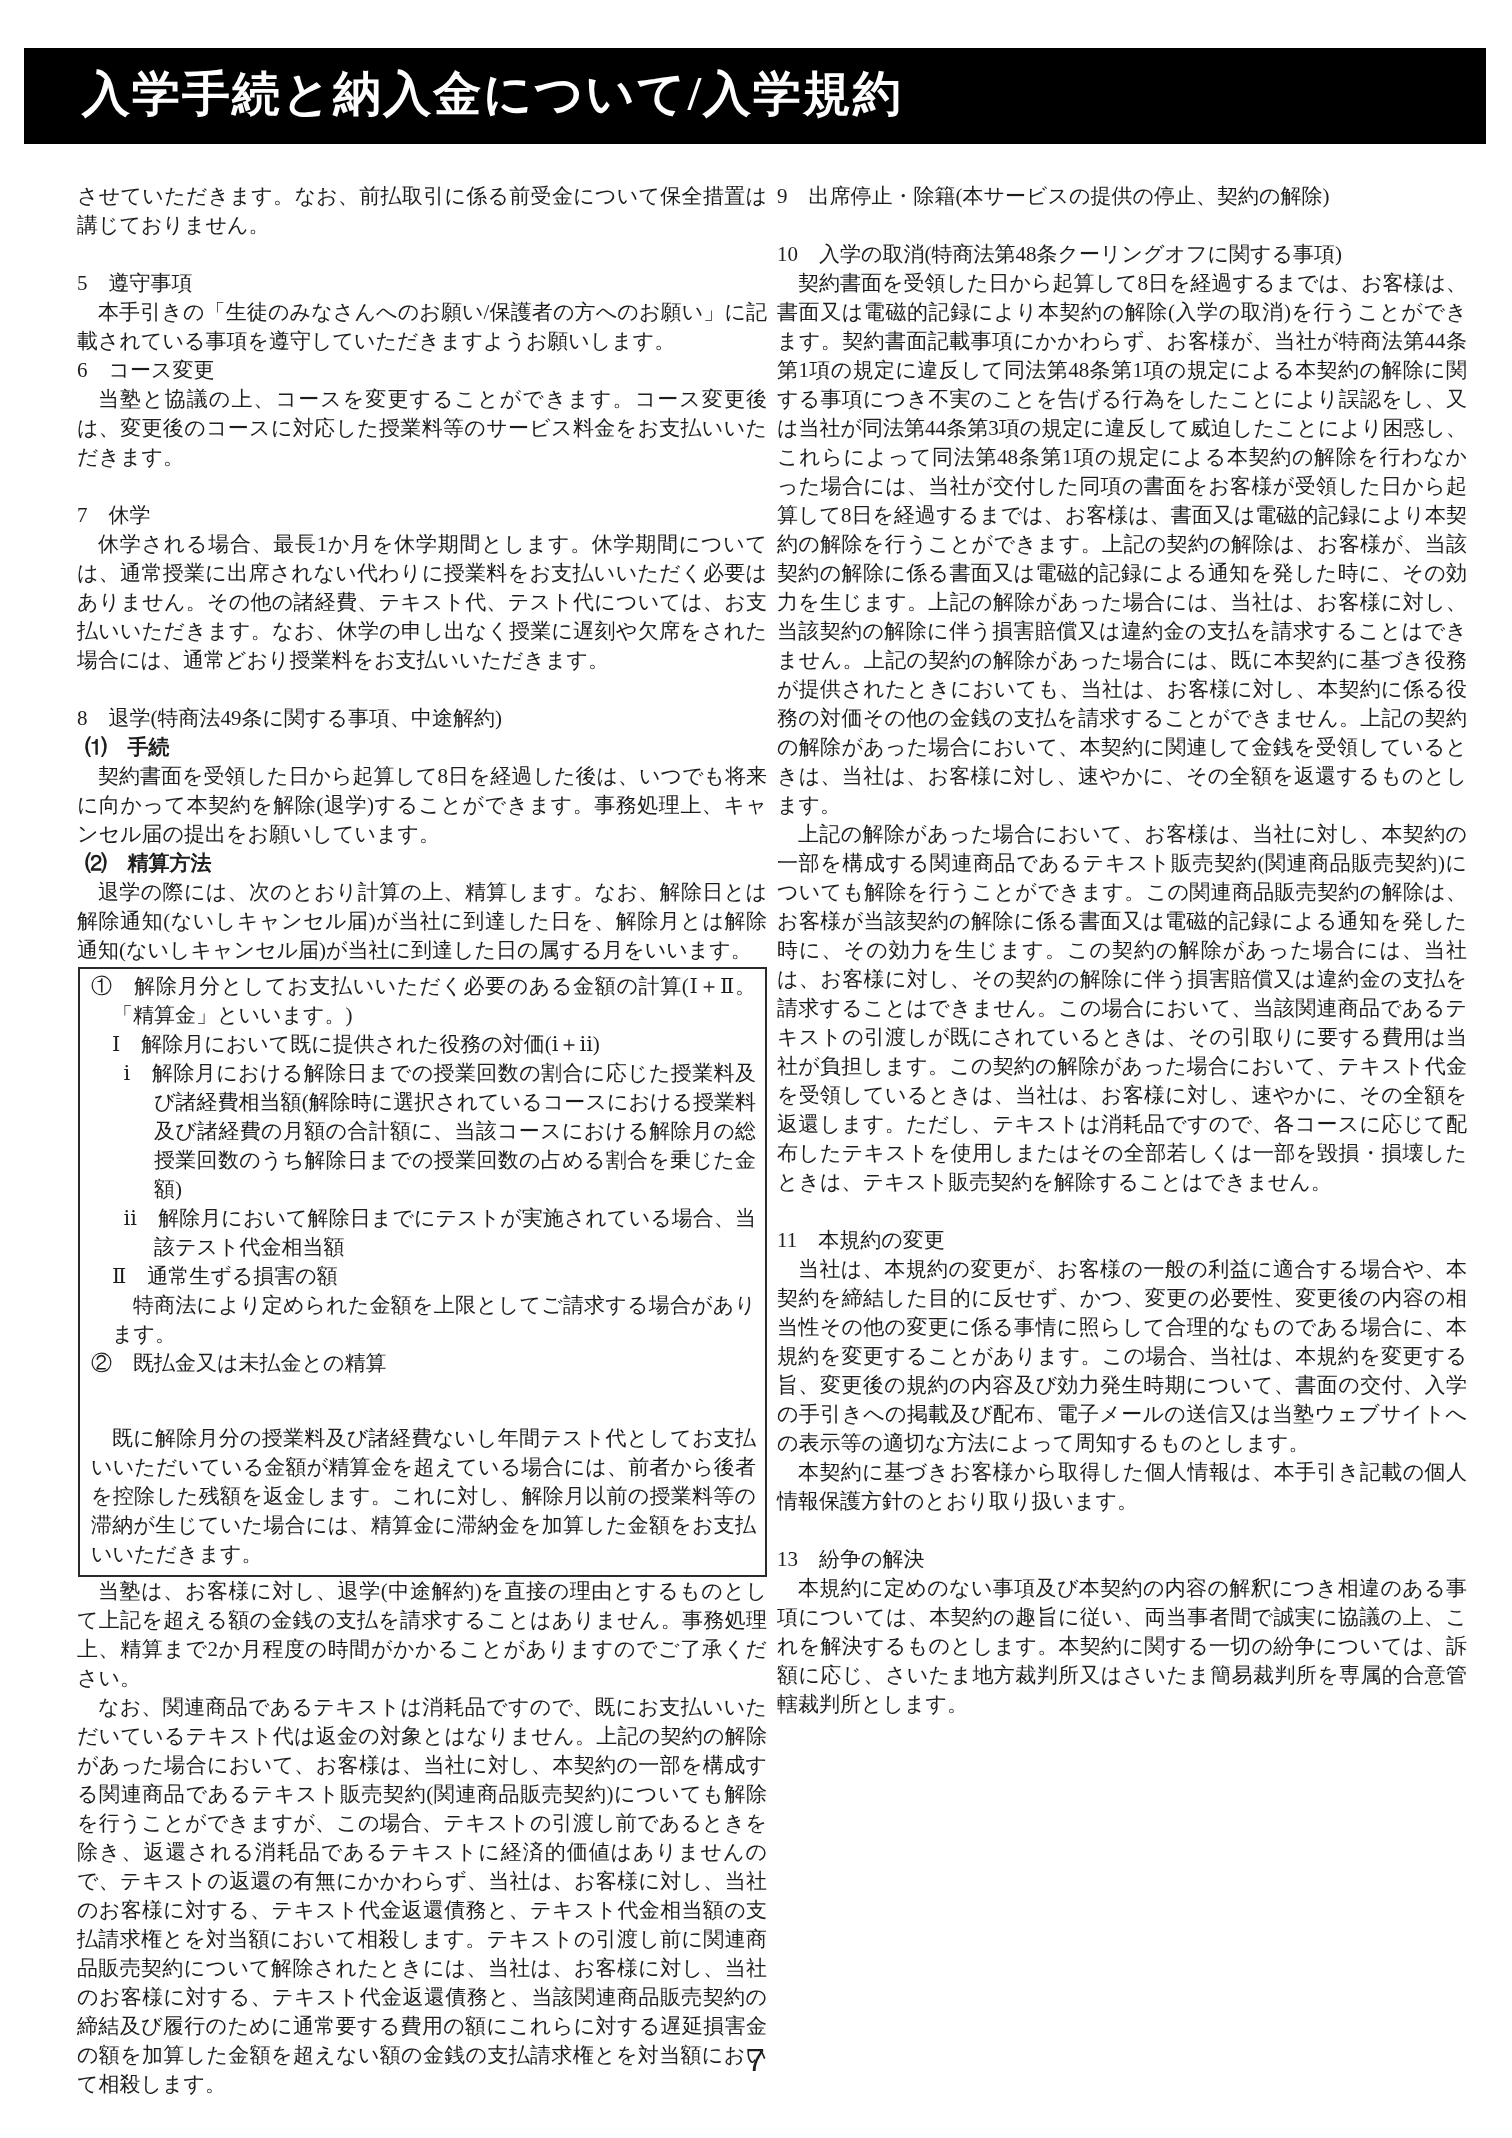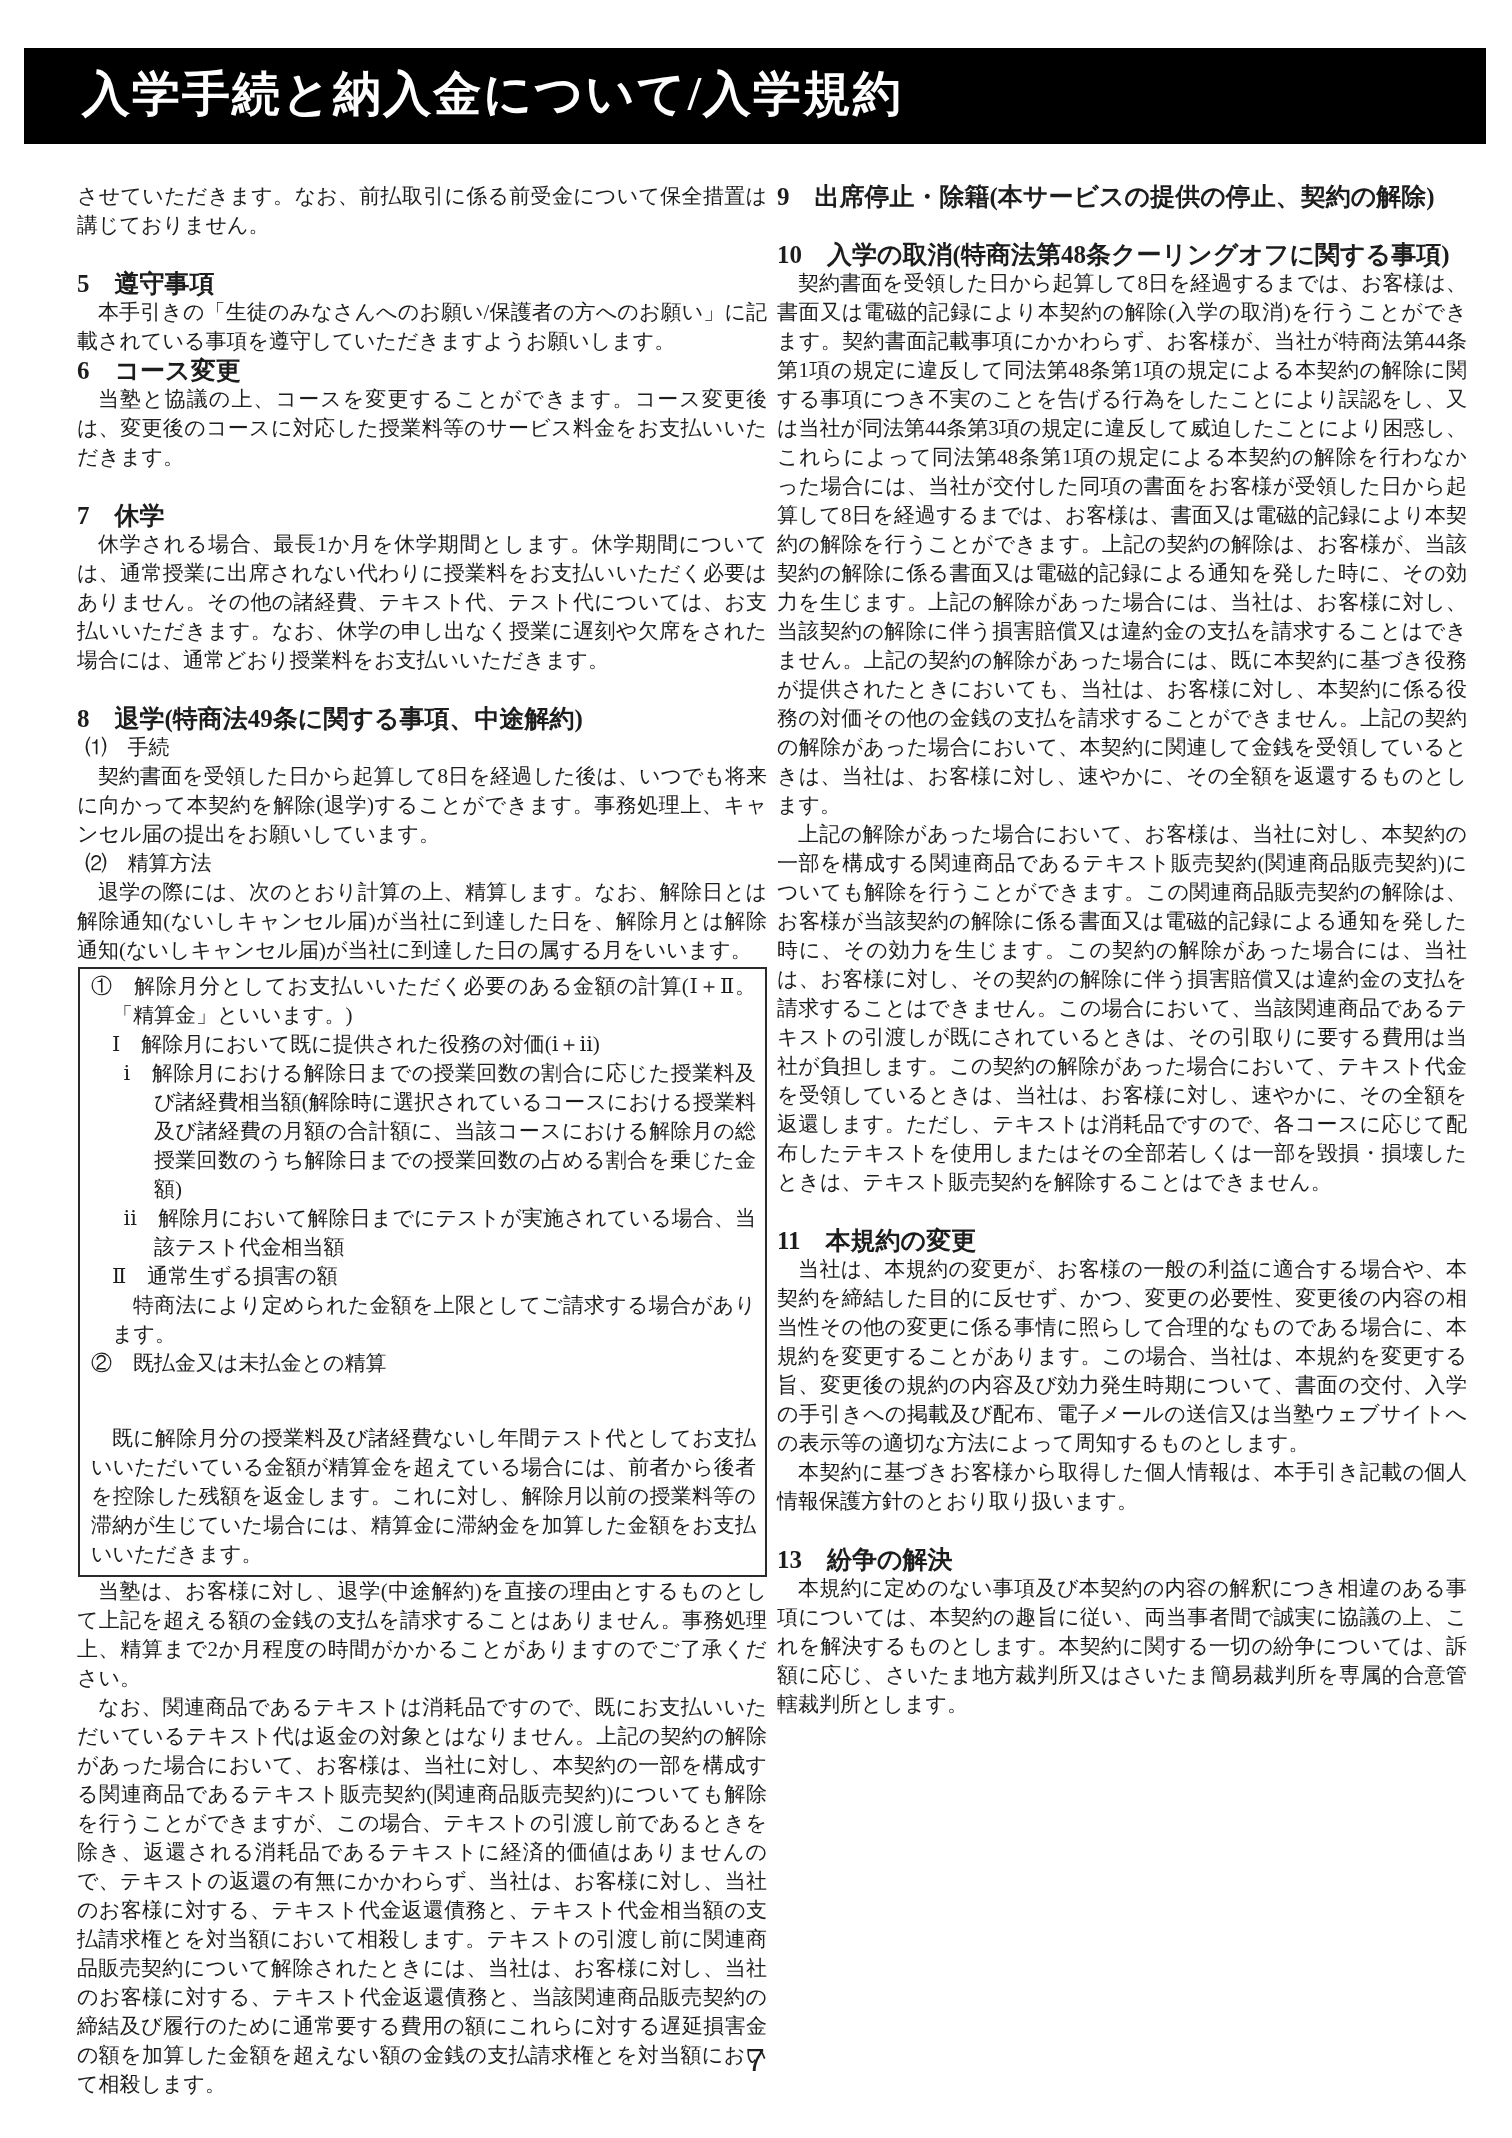--- a/index.html
+++ b/index.html
@@ -22,25 +22,25 @@
     display:flex;gap:10px;
   }
   .col{
     width:690px;flex:0 0 690px;
     font-size:21px;line-height:29px;
     text-align:justify;
   }
   .para{margin:0;text-indent:1em;}
   .para.no-indent{text-indent:0;}
   .sec-heading{
-    margin:0;font-size:25px;line-height:29px;font-weight:bold;
+    margin:0;font-size:21px;line-height:29px;font-weight:normal;
     text-align:left;
   }
   .sub-heading{
-    margin:0;padding-left:0.4em;font-size:21px;line-height:29px;font-weight:normal;
+    margin:0;padding-left:0.4em;font-size:21px;line-height:29px;font-weight:bold;
     text-align:left;
   }
   .mt1{margin-top:29px;}
   .calc-box{
     border:2px solid #2b2b2b;
     margin:2px 0 0 1px;
     padding:3px 9px 6px 11px;
   }
   .bx{margin:0;}
   .l1{padding-left:1em;text-indent:-1em;}

